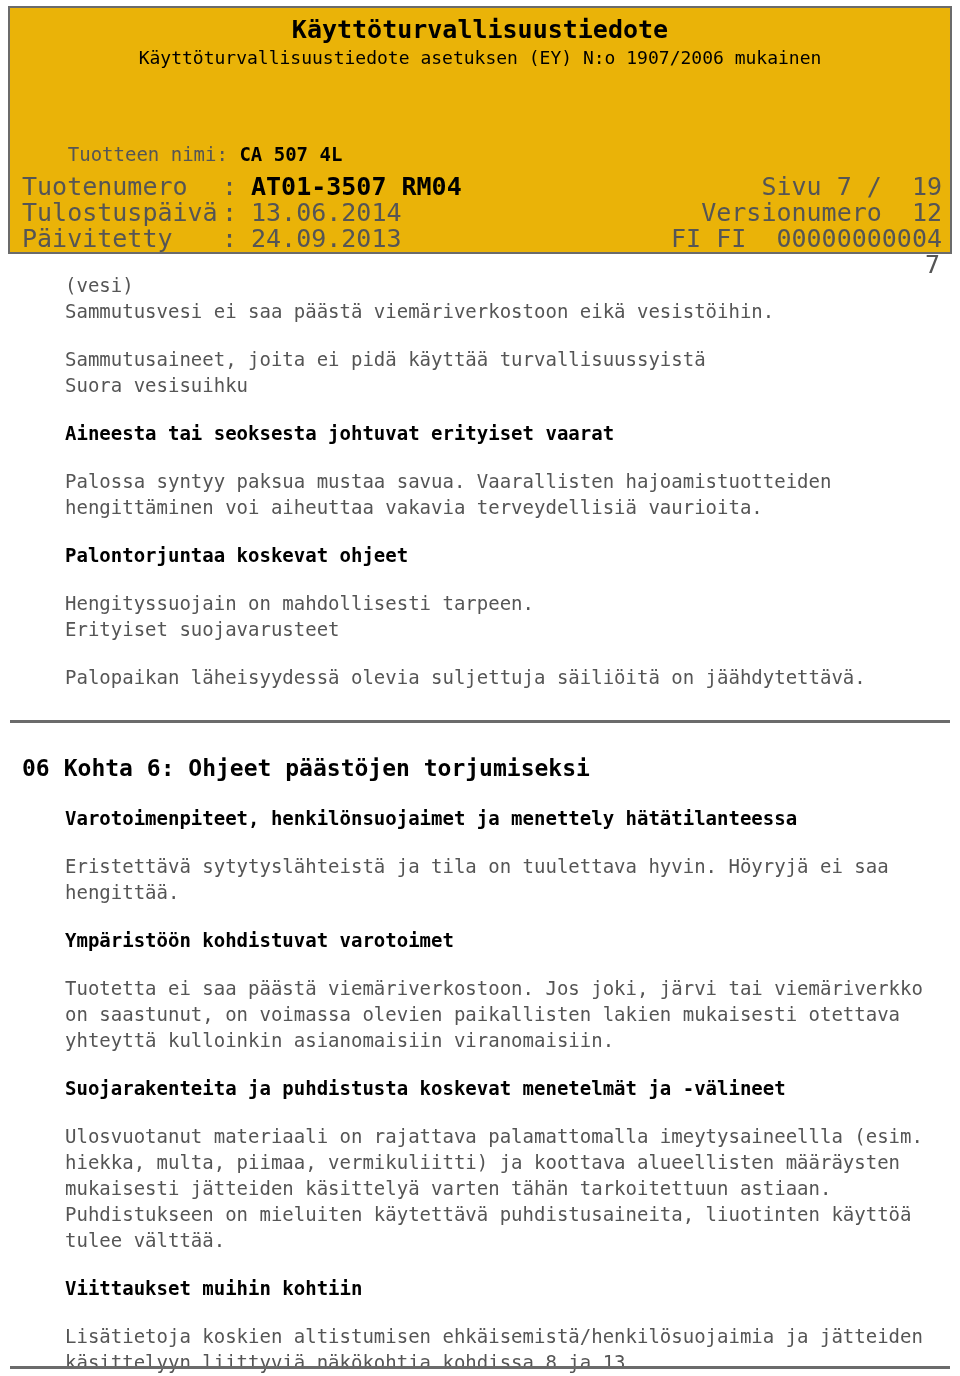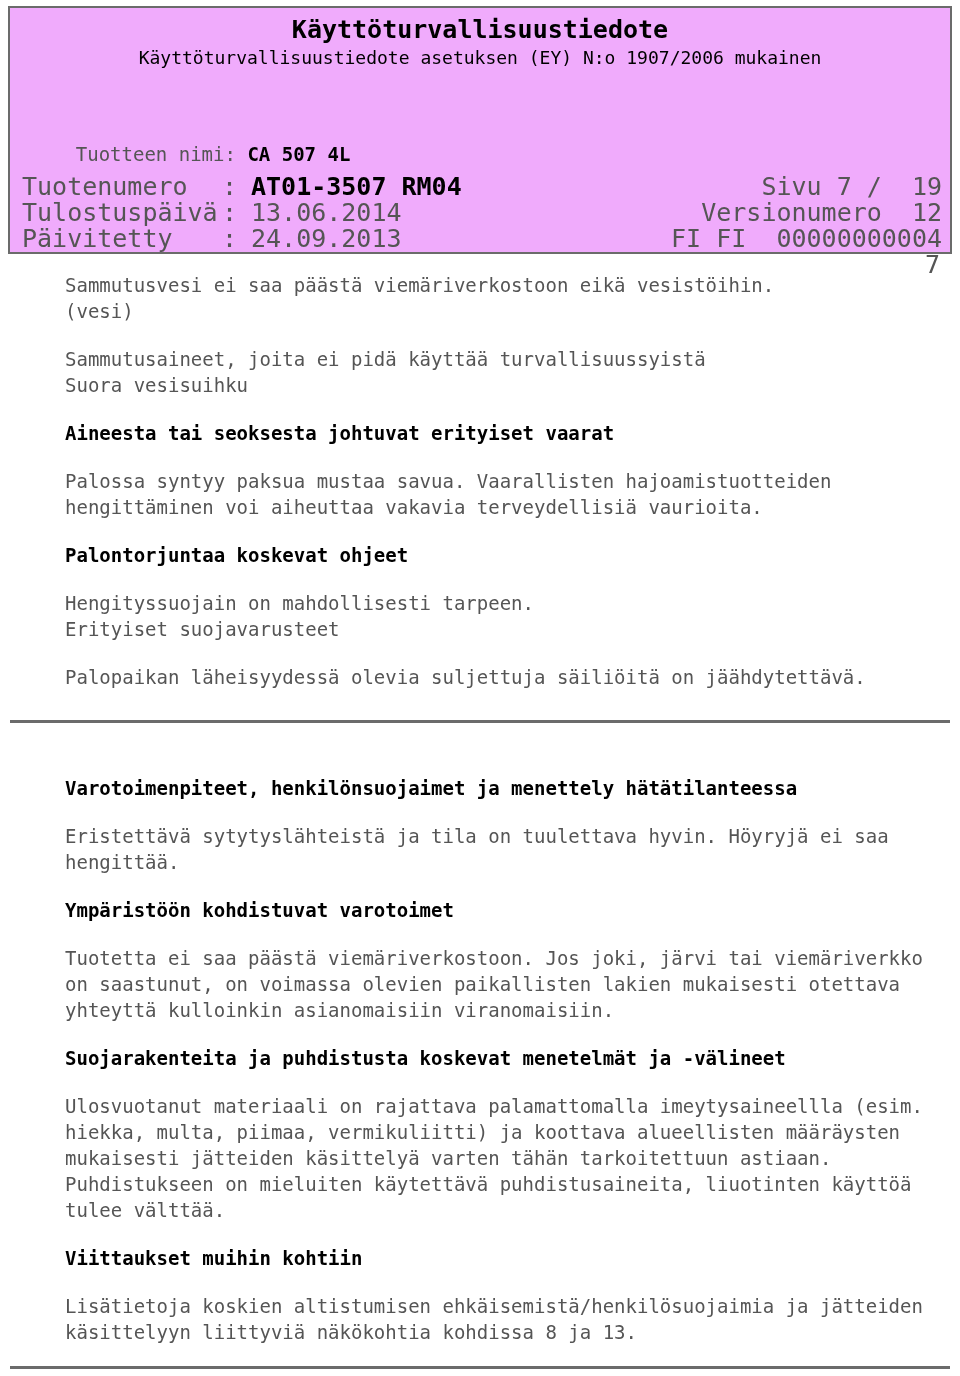--- a/index.html
+++ b/index.html
@@ -17,21 +17,21 @@
   }
 
   
   .header-box {
     position: absolute;
     left: 8px;
     top: 6px;
     width: 944px;
     height: 248px;
     box-sizing: border-box;
-    background: #f0abfc;
+    background: #eab308;
     border: 2px solid #6b6b6b;
   }
   .doc-title {
     text-align: center;
     font-size: 25px;
     font-weight: bold;
     color: #000000;
     letter-spacing: 0px;
     margin-top: 8px;
     line-height: 1.1;
@@ -39,21 +39,21 @@
   .doc-subtitle {
     text-align: center;
     font-size: 18px;
     font-weight: normal;
     color: #000000;
     margin-top: 4px;
     line-height: 1.1;
   }
   .product-line {
     position: absolute;
-    left: 20px;
+    left: 12px;
     top: 113px;
     font-size: 19px;
     color: #555555;
     white-space: pre;
   }
   .product-line b {
     color: #000000;
     font-weight: bold;
   }
 
@@ -171,22 +171,22 @@
       <span class="meta-right">FI FI  00000000004</span>
     </div>
 
     <div class="meta-tail">7</div>
 
   </div>
 </div>
 
 <div class="body">
 
+  <p class="para">(vesi)</p>
   <p class="para">Sammutusvesi ei saa päästä viemäriverkostoon eikä vesistöihin.</p>
-  <p class="para">(vesi)</p>
 
   <div class="gap-m"></div>
 
   <p class="para">Sammutusaineet, joita ei pidä käyttää turvallisuussyistä</p>
   <p class="para">Suora vesisuihku</p>
 
   <div class="gap-m"></div>
 
   <p class="para bold">Aineesta tai seoksesta johtuvat erityiset vaarat</p>
 
@@ -206,20 +206,24 @@
   <div class="gap-m"></div>
 
   <p class="para">Palopaikan läheisyydessä olevia suljettuja säiliöitä on jäähdytettävä.</p>
 
   <div class="gap-l"></div>
 
   <div class="hr"></div>
 
   <div class="gap-l"></div>
 
+  <div class="section-heading">
+    <span class="section-num">06</span>
+    <span>Kohta 6: Ohjeet päästöjen torjumiseksi</span>
+  </div>
 
   <div class="gap-m"></div>
 
   <p class="para bold">Varotoimenpiteet, henkilönsuojaimet ja menettely hätätilanteessa</p>
 
   <div class="gap-m"></div>
 
   <p class="para">Eristettävä sytytyslähteistä ja tila on tuulettava hyvin. Höyryjä ei saa hengittää.</p>
 
   <div class="gap-m"></div>

